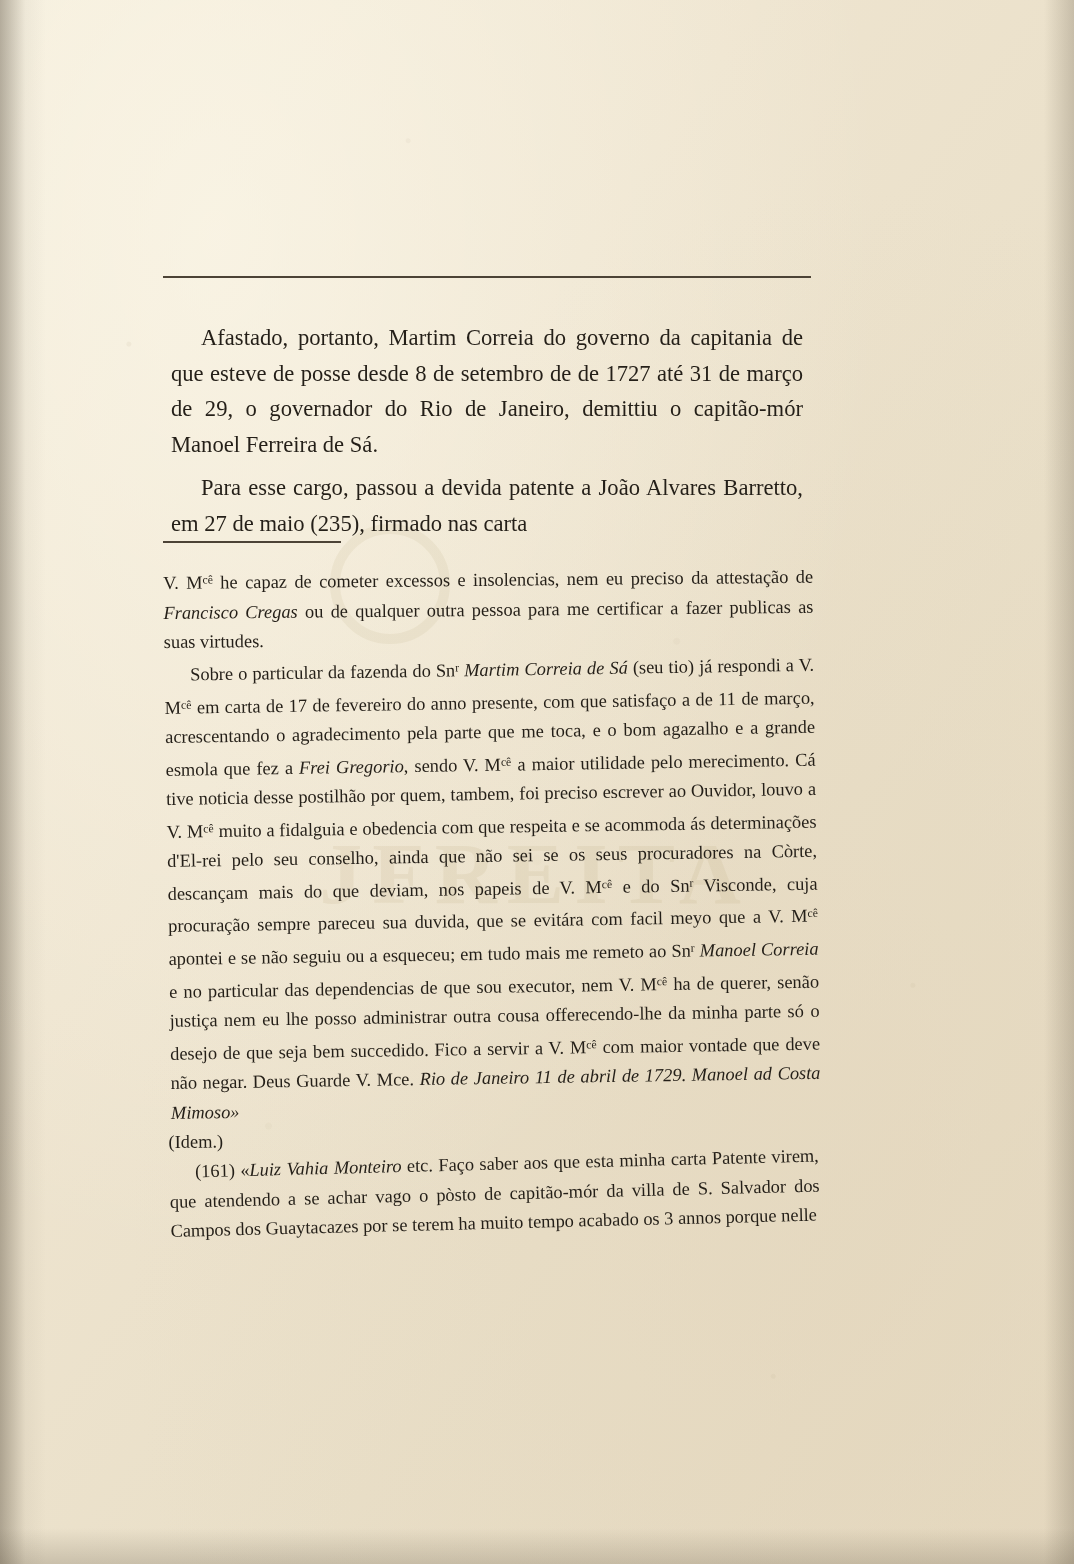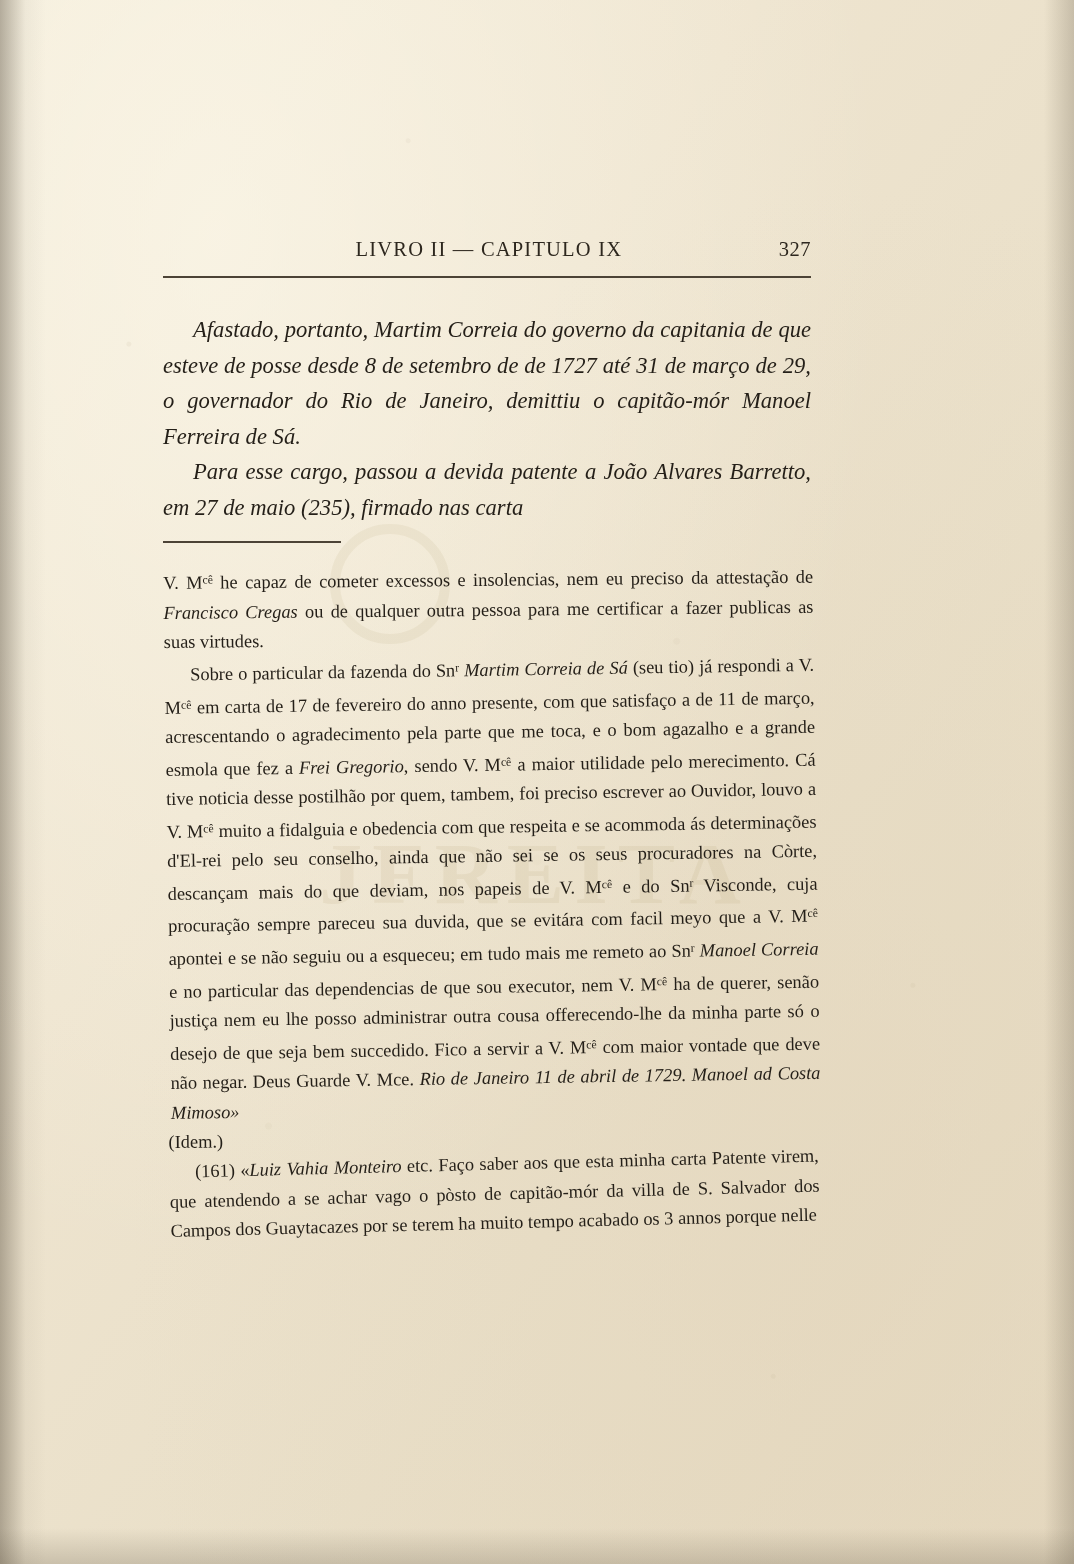--- a/index.html
+++ b/index.html
@@ -118,23 +118,22 @@
     position: absolute;
     left: 163px;
     top: 312px;
     width: 648px;
     font-size: 22.6px;
     line-height: 35.5px;
     text-align: justify;
     color: #241f18;
   }
   .body-text p {
-    margin: 0;
+    margin: 8px;
     text-indent: 30px;
-    font-style: italic;
   }
   .body-text p + p { margin-top: 0; }
 
   .rule-note {
     position: absolute;
     left: 163px;
     top: 541px;
     width: 178px;
     height: 2px;
     background: #4c4336;
@@ -169,24 +168,20 @@
 
 <div class="page">
 
   <div class="grain"></div>
 
   <div class="watermark">
     <div class="wm-ring"></div>
     <div class="wm-text">JFREITA</div>
   </div>
 
-  <div class="runhead">
-    <div class="runhead-title">LIVRO II — CAPITULO IX</div>
-    <div class="runhead-page">327</div>
-  </div>
   <div class="rule-head"></div>
 
   <div class="body-text">
     <p>Afastado, portanto, Martim Correia do governo da capitania de que esteve de posse desde 8 de setembro de de 1727 até 31 de março de 29, o governador do Rio de Janeiro, demittiu o capitão-mór Manoel Ferreira de Sá.</p>
     <p>Para esse cargo, passou a devida patente a João Alvares Barretto, em 27 de maio (235), firmado nas carta</p>
   </div>
 
   <div class="rule-note"></div>
 
   <div class="notes">

